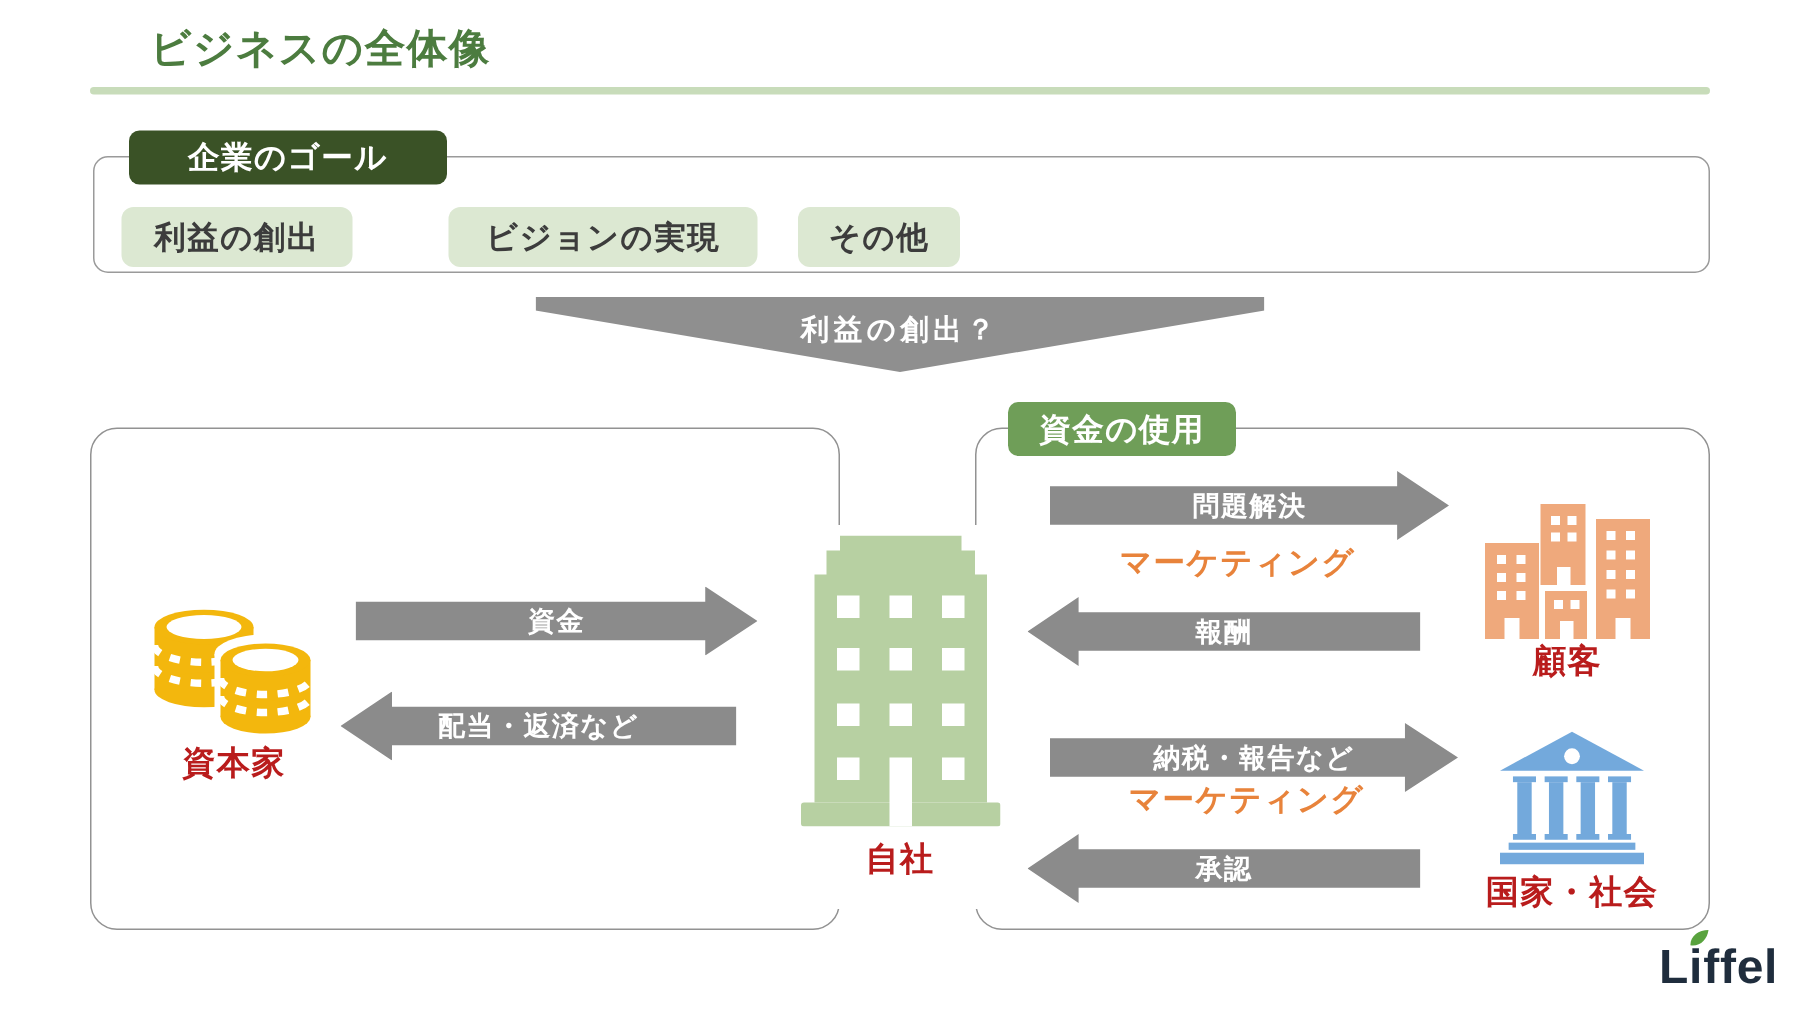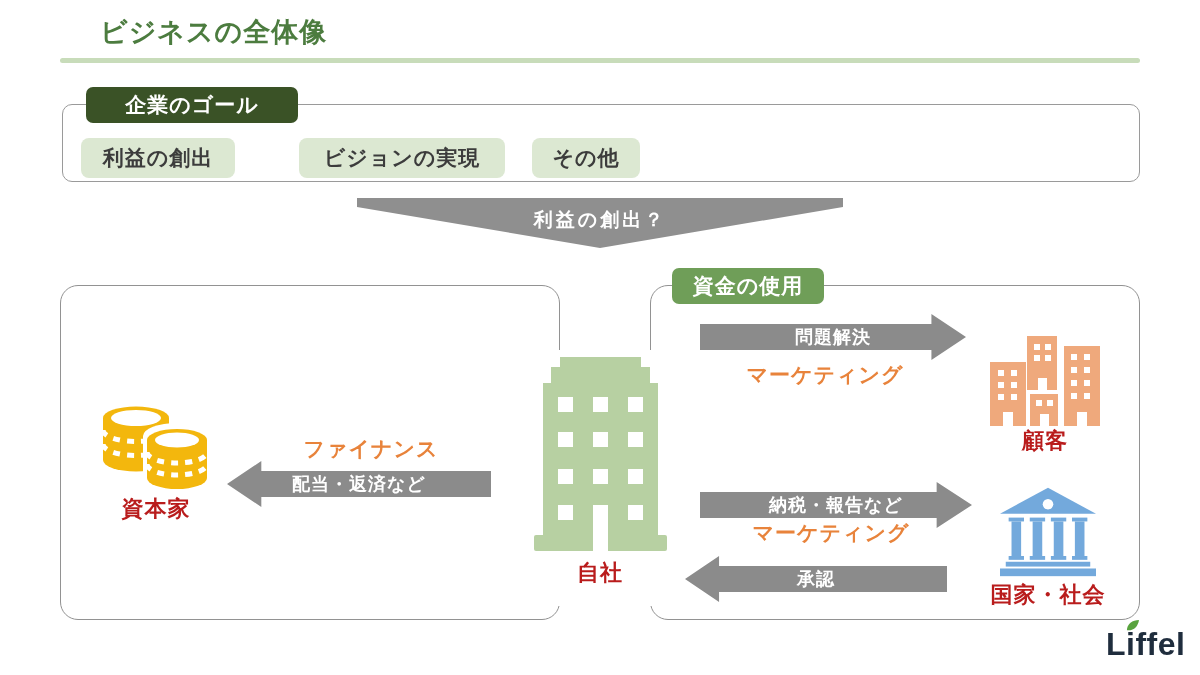--- a/index.html
+++ b/index.html
@@ -82,21 +82,21 @@
       <rect x="49" y="38" width="60" height="38"></rect>
       <ellipse cx="79" cy="76" rx="30" ry="11"></ellipse>
       <ellipse cx="79" cy="38" rx="30" ry="11"></ellipse>
     </g>
     <ellipse cx="79" cy="38" rx="22" ry="7.5" fill="#ffffff"></ellipse>
     <path d="M49,50 a30,11 0 0 0 60,0" stroke="#ffffff" stroke-width="5" fill="none" stroke-dasharray="7 7"></path>
     <path d="M49,62 a30,11 0 0 0 60,0" stroke="#ffffff" stroke-width="5" fill="none" stroke-dasharray="7 7"></path>
   </svg>
   <div class="abs icon-label" style="left:95px;top:494px;width:122px;">資本家</div>
 
-  <div class="abs mid-label" style="left:237px;top:437px;width:268px;height:24px;">ファイナンス</div>
+  <div class="abs arr right" style="left:237px;top:391px;width:268px;">資金</div>
   <div class="abs arr left" style="left:227px;top:461px;width:264px;">配当・返済など</div>
 
   <div class="abs mask" style="left:524px;top:350px;width:152px;height:256px;"></div>
 
   <svg class="abs" style="left:534px;top:357px;" width="133" height="194" viewBox="0 0 133 194">
     <g fill="#b7d0a2">
       <rect x="26" y="0" width="81" height="16"></rect>
       <rect x="17" y="10" width="99" height="24"></rect>
       <rect x="9" y="26" width="115" height="152"></rect>
       <rect x="0" y="178" width="133" height="16" rx="2"></rect>
@@ -113,20 +113,21 @@
         <rect x="94" y="112" width="15" height="15"></rect>
       <rect x="24" y="148" width="15" height="15"></rect>
         <rect x="94" y="148" width="15" height="15"></rect>
       <rect x="59" y="148" width="15" height="46"></rect>
     </g>
   </svg>
   <div class="abs icon-label" style="left:550px;top:558px;width:100px;">自社</div>
 
   <div class="abs arr right" style="left:700px;top:314px;width:266px;">問題解決</div>
   <div class="abs mid-label" style="left:700px;top:362px;width:250px;height:26px;">マーケティング</div>
+  <div class="abs arr left" style="left:685px;top:398px;width:262px;">報酬</div>
 
   <svg class="abs" style="left:990px;top:336px;" width="110" height="92" viewBox="0 0 110 92">
     <g fill="#efa97c">
       <rect x="37" y="0" width="30" height="54"></rect>
       <rect x="0" y="26" width="36" height="64"></rect>
       <rect x="40" y="58" width="28" height="32"></rect>
       <rect x="74" y="10" width="36" height="80"></rect>
     </g>
     <g fill="#ffffff">
       <rect x="44" y="8" width="6" height="6"></rect>

